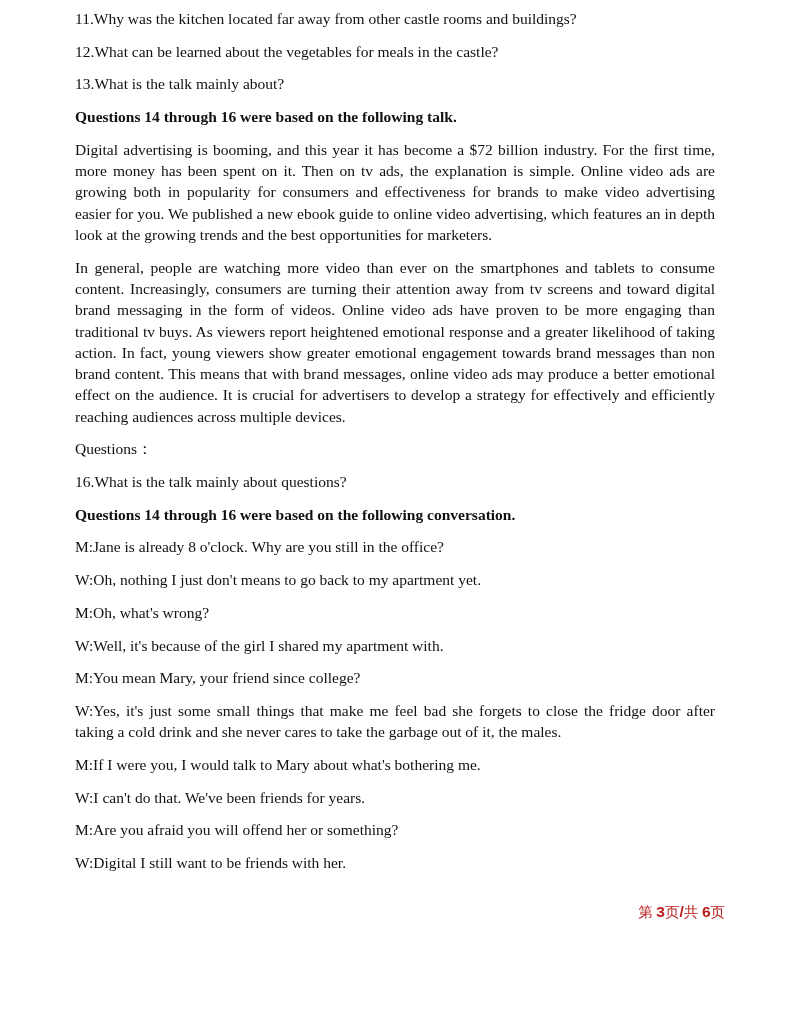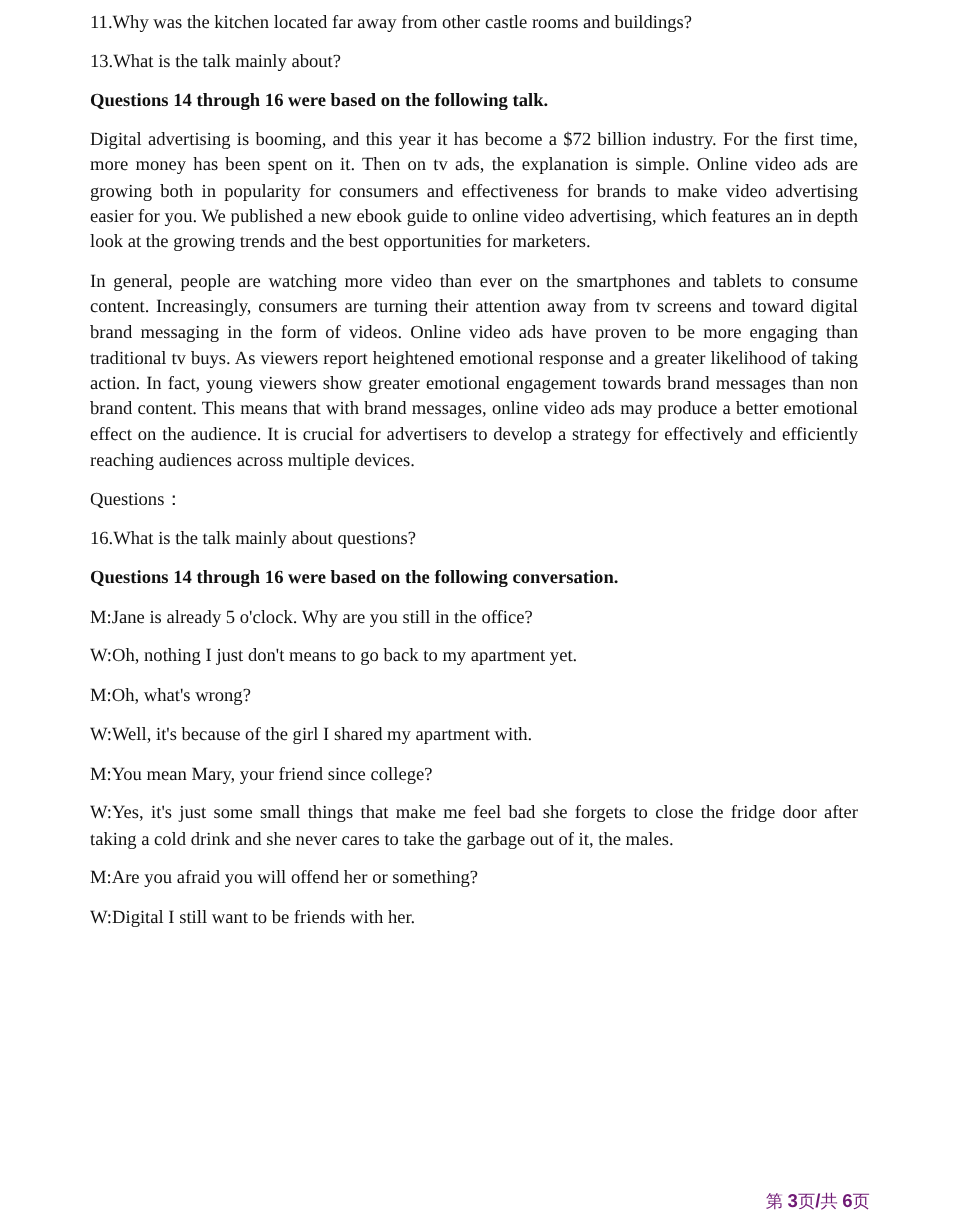--- a/index.html
+++ b/index.html
@@ -23,59 +23,62 @@
     font-size: 15.5px;
     line-height: 21.3px;
     text-align: justify;
     font-weight: normal;
   }
   p.para.bold {
     font-weight: bold;
   }
   .footer {
     position: absolute;
-    top: 992px;
+    top: 902px;
     right: 75px;
     font-size: 14.5px;
     line-height: 20px;
-    color: #701a75;
+    color: #b91c1c;
     white-space: nowrap;
   }
   .footer .num,
   .footer .slash {
     font-family: "Liberation Sans", "DejaVu Sans", sans-serif;
     font-weight: bold;
     font-size: 15.5px;
   }
 </style>
 </head>
 <body>
 
 <div class="page">
 
   <p class="para">11.Why was the kitchen located far away from other castle rooms and buildings?</p>
+  <p class="para">12.What can be learned about the vegetables for meals in the castle?</p>
   <p class="para">13.What is the talk mainly about?</p>
 
   <p class="para bold">Questions 14 through 16 were based on the following talk.</p>
 
   <p class="para">Digital advertising is booming, and this year it has become a $72 billion industry. For the first time, more money has been spent on it. Then on tv ads, the explanation is simple. Online video ads are growing both in popularity for consumers and effectiveness for brands to make video advertising easier for you. We published a new ebook guide to online video advertising, which features an in depth look at the growing trends and the best opportunities for marketers.</p>
   <p class="para">In general, people are watching more video than ever on the smartphones and tablets to consume content. Increasingly, consumers are turning their attention away from tv screens and toward digital brand messaging in the form of videos. Online video ads have proven to be more engaging than traditional tv buys. As viewers report heightened emotional response and a greater likelihood of taking action. In fact, young viewers show greater emotional engagement towards brand messages than non brand content. This means that with brand messages, online video ads may produce a better emotional effect on the audience. It is crucial for advertisers to develop a strategy for effectively and efficiently reaching audiences across multiple devices.</p>
 
   <p class="para">Questions：</p>
 
   <p class="para">16.What is the talk mainly about questions?</p>
 
   <p class="para bold">Questions 14 through 16 were based on the following conversation.</p>
 
-  <p class="para">M:Jane is already 5 o'clock. Why are you still in the office?</p>
+  <p class="para">M:Jane is already 8 o'clock. Why are you still in the office?</p>
   <p class="para">W:Oh, nothing I just don't means to go back to my apartment yet.</p>
   <p class="para">M:Oh, what's wrong?</p>
   <p class="para">W:Well, it's because of the girl I shared my apartment with.</p>
   <p class="para">M:You mean Mary, your friend since college?</p>
   <p class="para">W:Yes, it's just some small things that make me feel bad she forgets to close the fridge door after taking a cold drink and she never cares to take the garbage out of it, the males.</p>
+  <p class="para">M:If I were you, I would talk to Mary about what's bothering me.</p>
+  <p class="para">W:I can't do that. We've been friends for years.</p>
   <p class="para">M:Are you afraid you will offend her or something?</p>
   <p class="para">W:Digital I still want to be friends with her.</p>
 
   <div class="footer">
     <span>第 </span><span class="num">3</span><span>页</span><span class="slash">/</span><span>共 </span><span class="num">6</span><span>页</span>
   </div>
 
 </div>
 
 </body></html>

